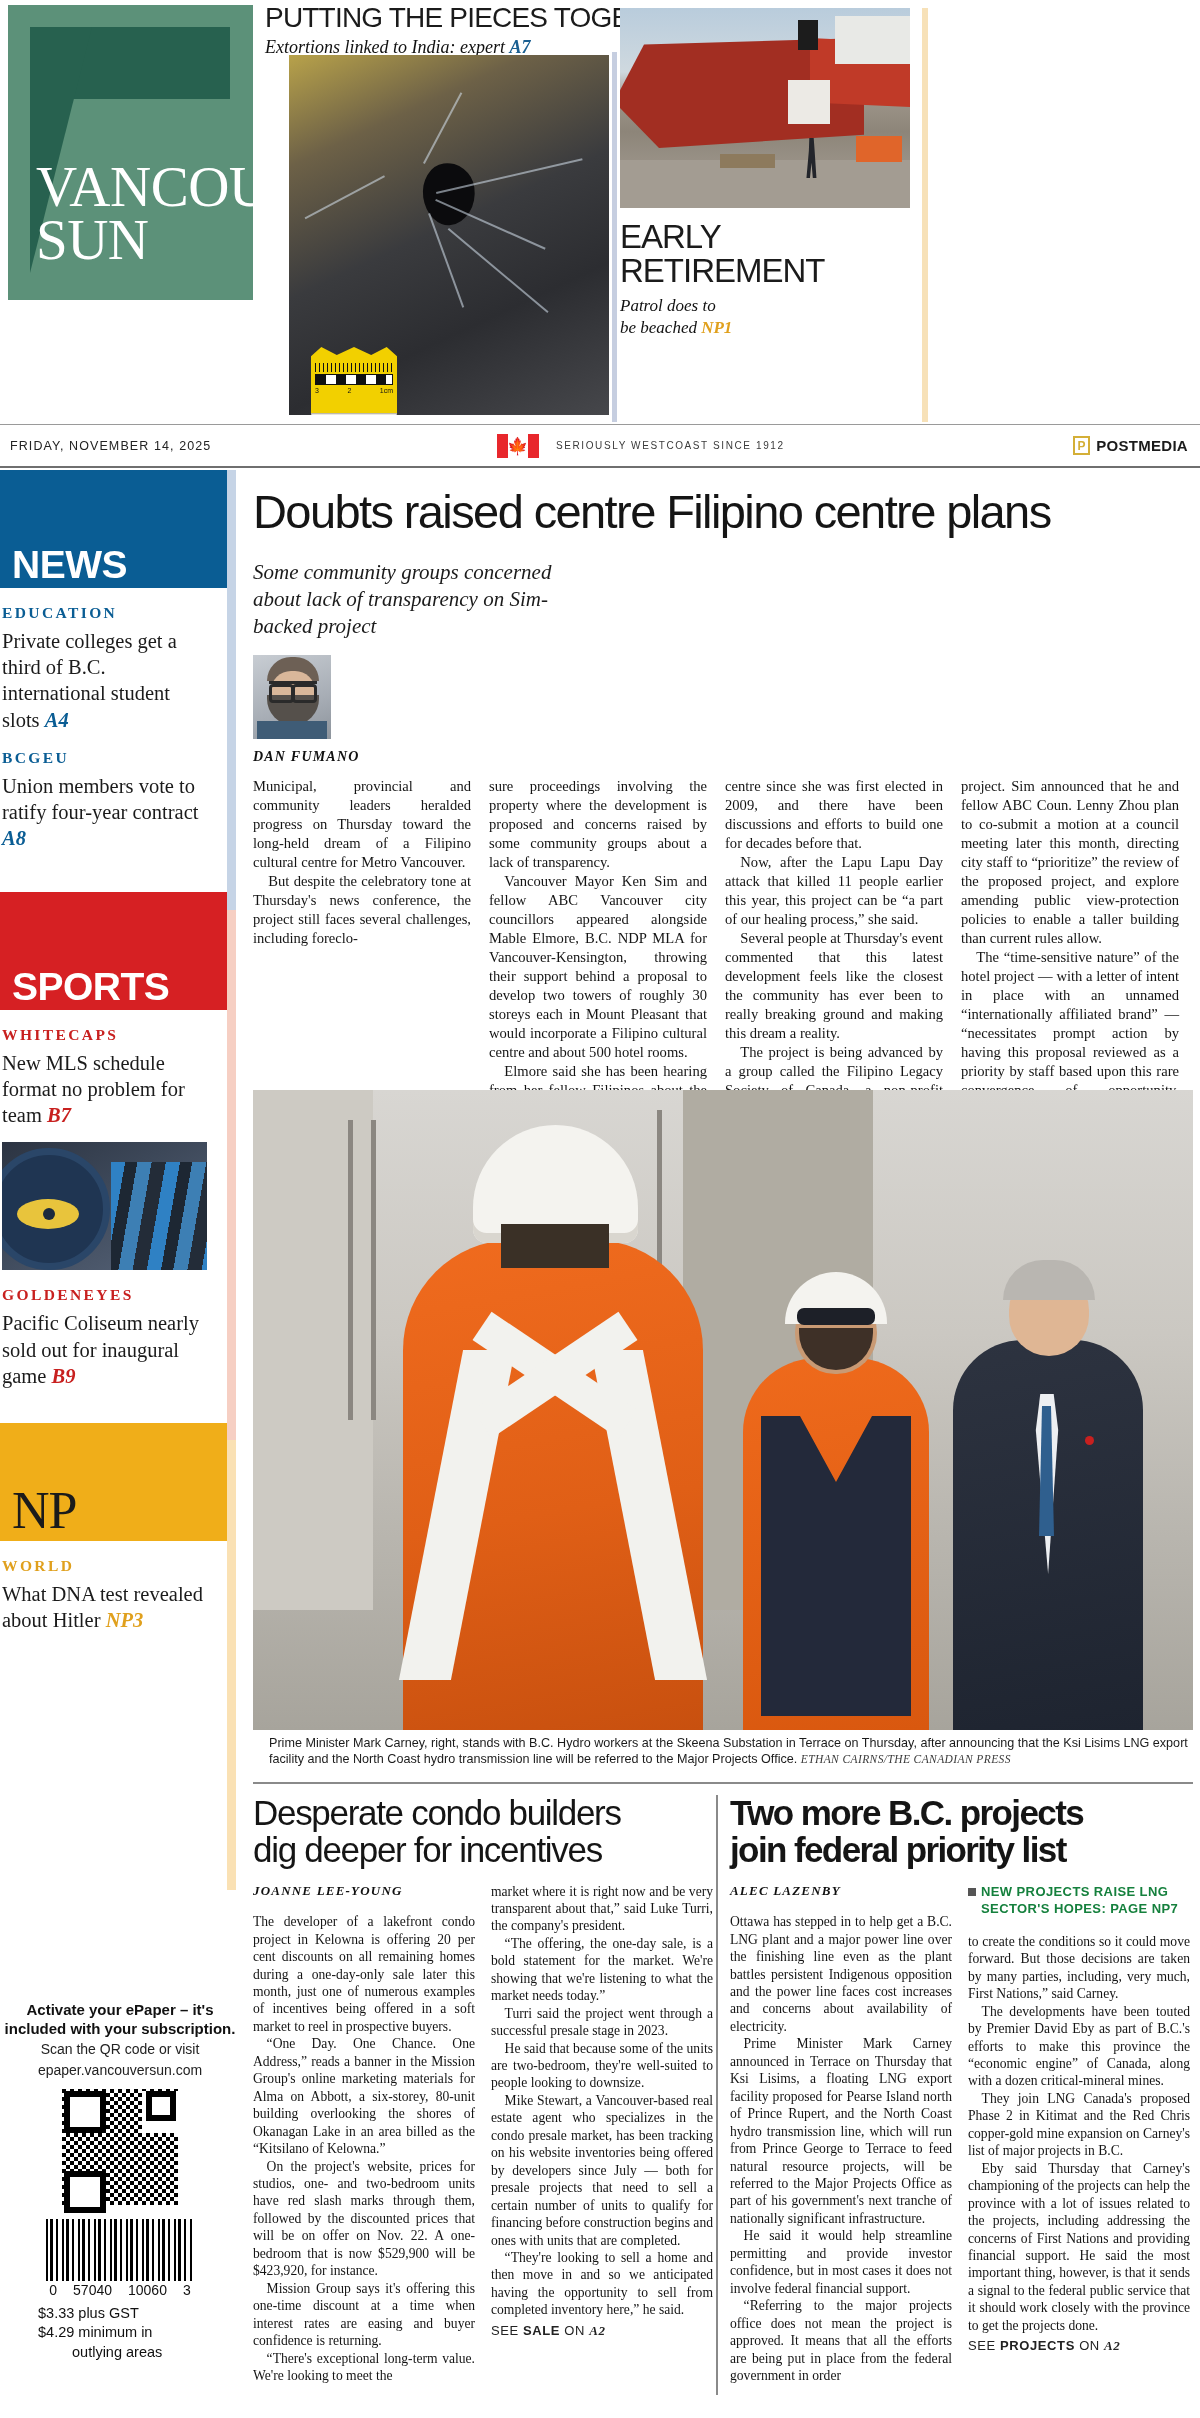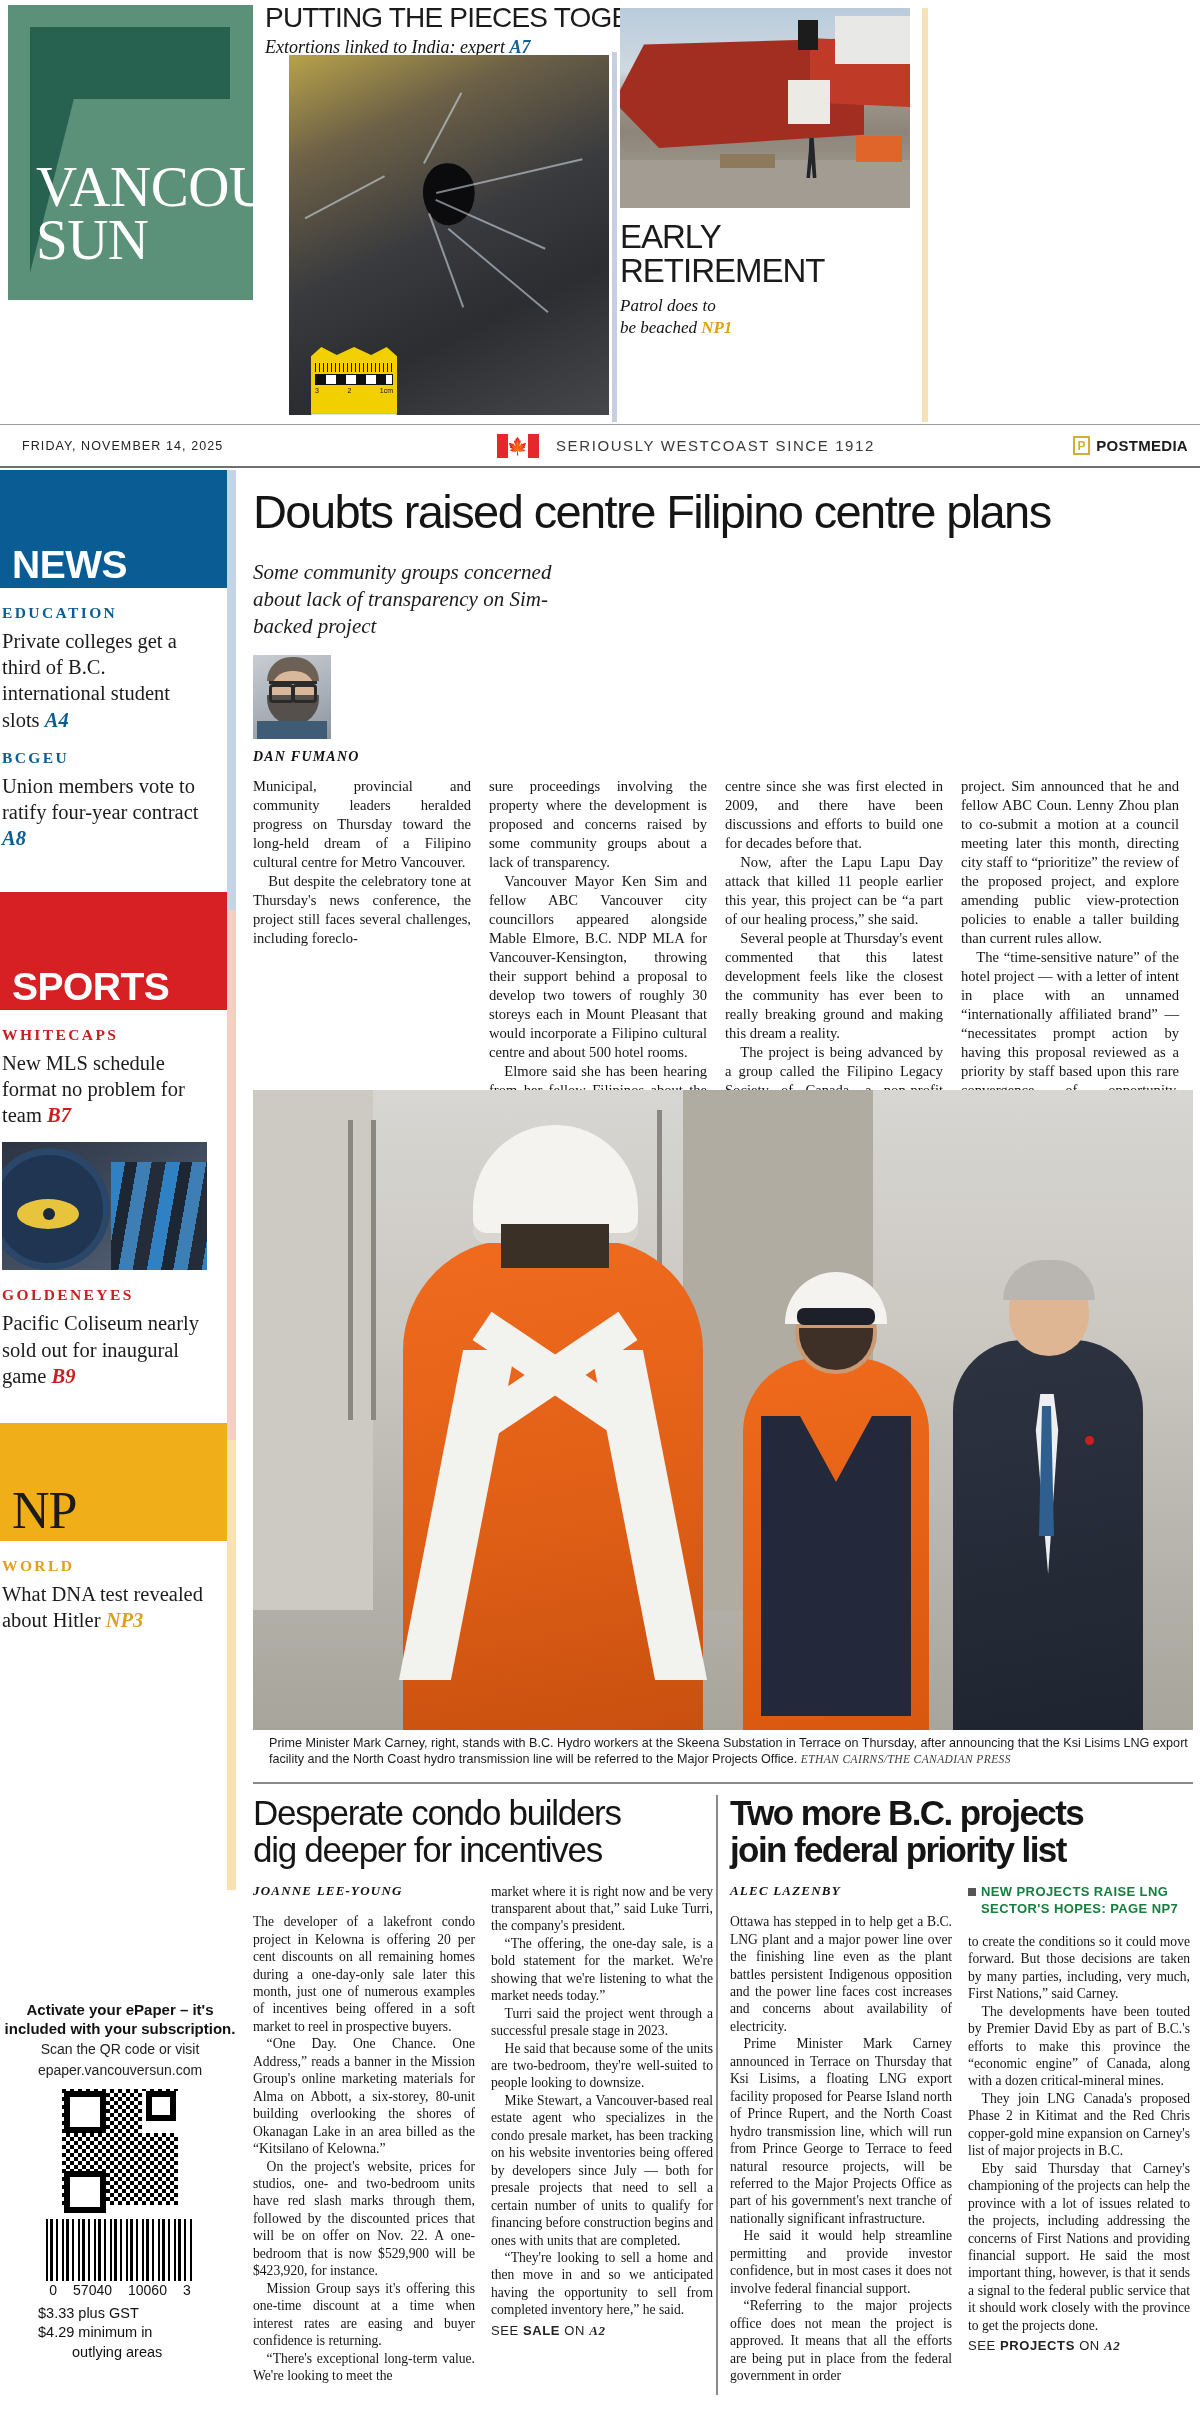--- a/index.html
+++ b/index.html
@@ -114,30 +114,30 @@
   .vrule.b { left:922px; top:8px; width:6px; height:414px; background:#f7e1b8; }
 
   
   .dateline {
     position:absolute; left:0; top:424px; width:1200px; height:44px;
     border-top:1px solid #9a9a9a; border-bottom:2px solid #6f6f6f;
     display:flex; align-items:center;
   }
   .date-text {
     position:absolute; left:10px; font-family:"Liberation Sans", sans-serif;
-    font-size:12.5px; letter-spacing:1.1px; color:#232323;margin-left:12px;
+    font-size:12.5px; letter-spacing:1.1px; color:#232323;
   }
   .flag { position:absolute; left:497px; width:42px; height:24px; background:#fff;
      display:flex; }
   .flag .bar { width:11px; height:100%; background:#e8272c; }
   .flag .mid { flex:1; height:100%; background:#fff; position:relative; }
   .flag .leaf { position:absolute; left:50%; top:50%; transform:translate(-50%,-50%);
      color:#e8272c; font-size:17px; line-height:1; }
   .slogan { position:absolute; left:556px; font-family:"Liberation Sans", sans-serif;
-     font-size:15px; letter-spacing:1.6px; color:#3a3a3a; }
+     font-size:10px; letter-spacing:1.6px; color:#3a3a3a; }
   .postmedia { position:absolute; right:12px; display:flex; align-items:center; gap:6px; }
   .pm-mark { width:17px; height:19px; border:2px solid #d4af37; color:#d4af37;
      font-family:"Liberation Sans",sans-serif; font-size:12px; font-weight:700;
      display:flex; align-items:center; justify-content:center; }
   .pm-word { font-family:"Liberation Sans",sans-serif; font-size:15px; font-weight:700;
      letter-spacing:0.3px; color:#1b1b1b; }
 
   
   .rail { position:absolute; left:0; top:470px; width:236px; }
   .rail-band { width:227px; height:118px; position:relative; }

